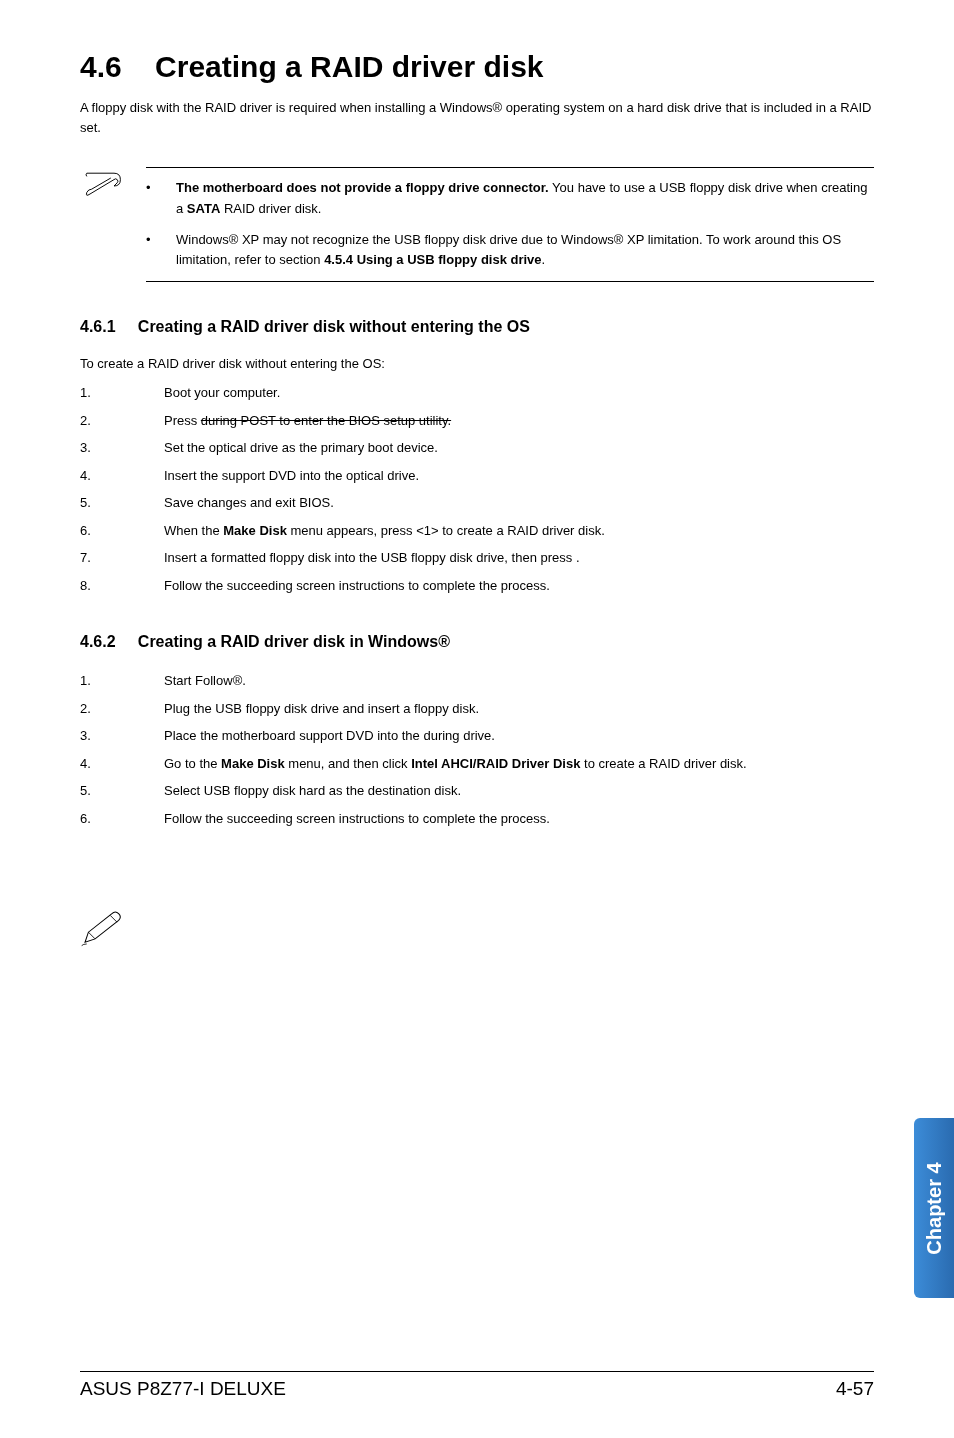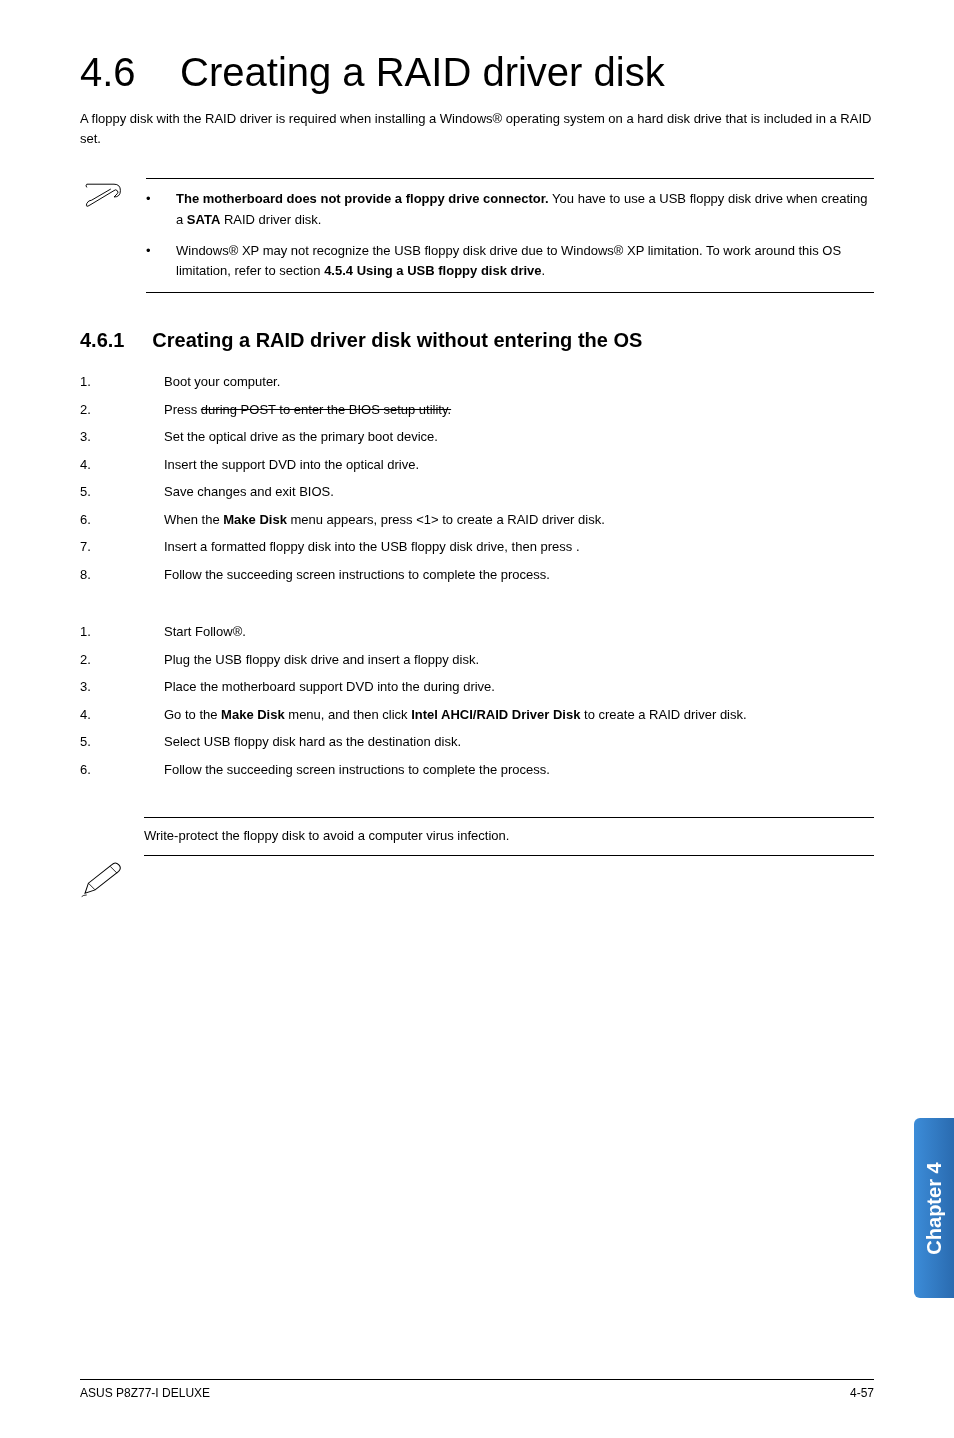--- a/index.html
+++ b/index.html
@@ -6,22 +6,22 @@
     body {
       font-family: Arial, Helvetica, sans-serif;
       background: #fff;
       width: 954px;
       height: 1438px;
       position: relative;
       padding: 50px 80px 0 80px;
       color: #000;
     }
     .section-title {
-      font-size: 40px;
-      font-weight: normal;
+      font-size: 30px;
+      font-weight: bold;
       margin-bottom: 14px;
     }
     .intro-text {
       font-size: 13px;
       line-height: 1.5;
       margin-bottom: 30px;
     }
     .note-block {
       display: flex;
       align-items: flex-start;
@@ -53,21 +53,21 @@
     .note-item:last-child { margin-bottom: 0; }
     .note-bullet {
       width: 30px;
       flex-shrink: 0;
     }
     .note-text { flex: 1; }
     .subsection {
       margin-bottom: 38px;
     }
     .subsection-title {
-      font-size: 20px;
+      font-size: 16px;
       font-weight: bold;
       margin-bottom: 20px;
     }
     .lead-text {
       font-size: 13px;
       margin-bottom: 12px;
     }
     .numbered-list {
       list-style: none;
       counter-reset: item;
@@ -131,21 +131,21 @@
     }
     .footer {
       position: absolute;
       bottom: 38px;
       left: 80px;
       right: 80px;
       border-top: 1px solid #000;
       padding-top: 6px;
       display: flex;
       justify-content: space-between;
-      font-size: 12px;
+      font-size: 19px;
     }
   </style>
 </head>
 <body>
 
 <h1 class="section-title">
   <span>4.6</span>&nbsp;&nbsp;&nbsp;&nbsp;<span>Creating a RAID driver disk</span>
 </h1>
 
 <p class="intro-text">A floppy disk with the RAID driver is required when installing a Windows® operating system on a hard disk drive that is included in a RAID set.</p>
@@ -165,20 +165,21 @@
       <div class="note-bullet">•</div>
       <div class="note-text">Windows® XP may not recognize the USB floppy disk drive due to Windows® XP limitation. To work around this OS limitation, refer to section <b>4.5.4 Using a USB floppy disk drive</b>.</div>
     </div>
   </div>
 </div>
 
 <div class="subsection">
   <h2 class="subsection-title">
     <span>4.6.1</span>&nbsp;&nbsp;&nbsp;&nbsp;&nbsp;<span>Creating a RAID driver disk without entering the OS</span>
   </h2>
+  <p class="lead-text">To create a RAID driver disk without entering the OS:</p>
   <ol class="numbered-list">
       <li>
         <span class="num">1.</span>
         <span class="txt">Boot your computer.</span>
       </li>
       <li>
         <span class="num">2.</span>
         <span class="txt">Press <del> during POST to enter the BIOS setup utility.</del></span>
       </li>
       <li>
@@ -202,20 +203,23 @@
         <span class="txt">Insert a formatted floppy disk into the USB floppy disk drive, then press <enter>.</enter></span>
       </li>
       <li>
         <span class="num">8.</span>
         <span class="txt">Follow the succeeding screen instructions to complete the process.</span>
       </li>
     </ol>
 </div>
 
 <div class="subsection">
+  <h2 class="subsection-title">
+    <span>4.6.2</span>&nbsp;&nbsp;&nbsp;&nbsp;&nbsp;<span>Creating a RAID driver disk in Windows®</span>
+  </h2>
   <ol class="numbered-list">
       <li>
         <span class="num">1.</span>
         <span class="txt">Start Follow®.</span>
       </li>
       <li>
         <span class="num">2.</span>
         <span class="txt">Plug the USB floppy disk drive and insert a floppy disk.</span>
       </li>
       <li>
@@ -239,21 +243,20 @@
 
 <div class="note-block-2">
   <div class="note-icon-wrap-2">
     <svg class="pencil-icon-svg" viewBox="0 0 50 46">
       <path d="M6 40 L10 28 L38 6 Q42 2 46 6 Q50 10 46 14 L18 36 L6 40 Z" fill="none" stroke="#000" stroke-width="1.2"></path>
       <line x1="10" y1="28" x2="18" y2="36" stroke="#000" stroke-width="1"></line>
       <line x1="36" y1="8" x2="44" y2="16" stroke="#000" stroke-width="1"></line>
       <path d="M2 44 Q4 42 8 42" fill="none" stroke="#000" stroke-width="1"></path>
     </svg>
   </div>
-  <div class="note-content-2">Write-protect the floppy disk to avoid a computer virus infection.</div>
 </div>
 
 <div class="side-tab">
   <div class="side-tab-text">Chapter 4</div>
 </div>
 
 <div class="footer">
   <span>ASUS P8Z77-I DELUXE</span>
   <span>4-57</span>
 </div>

